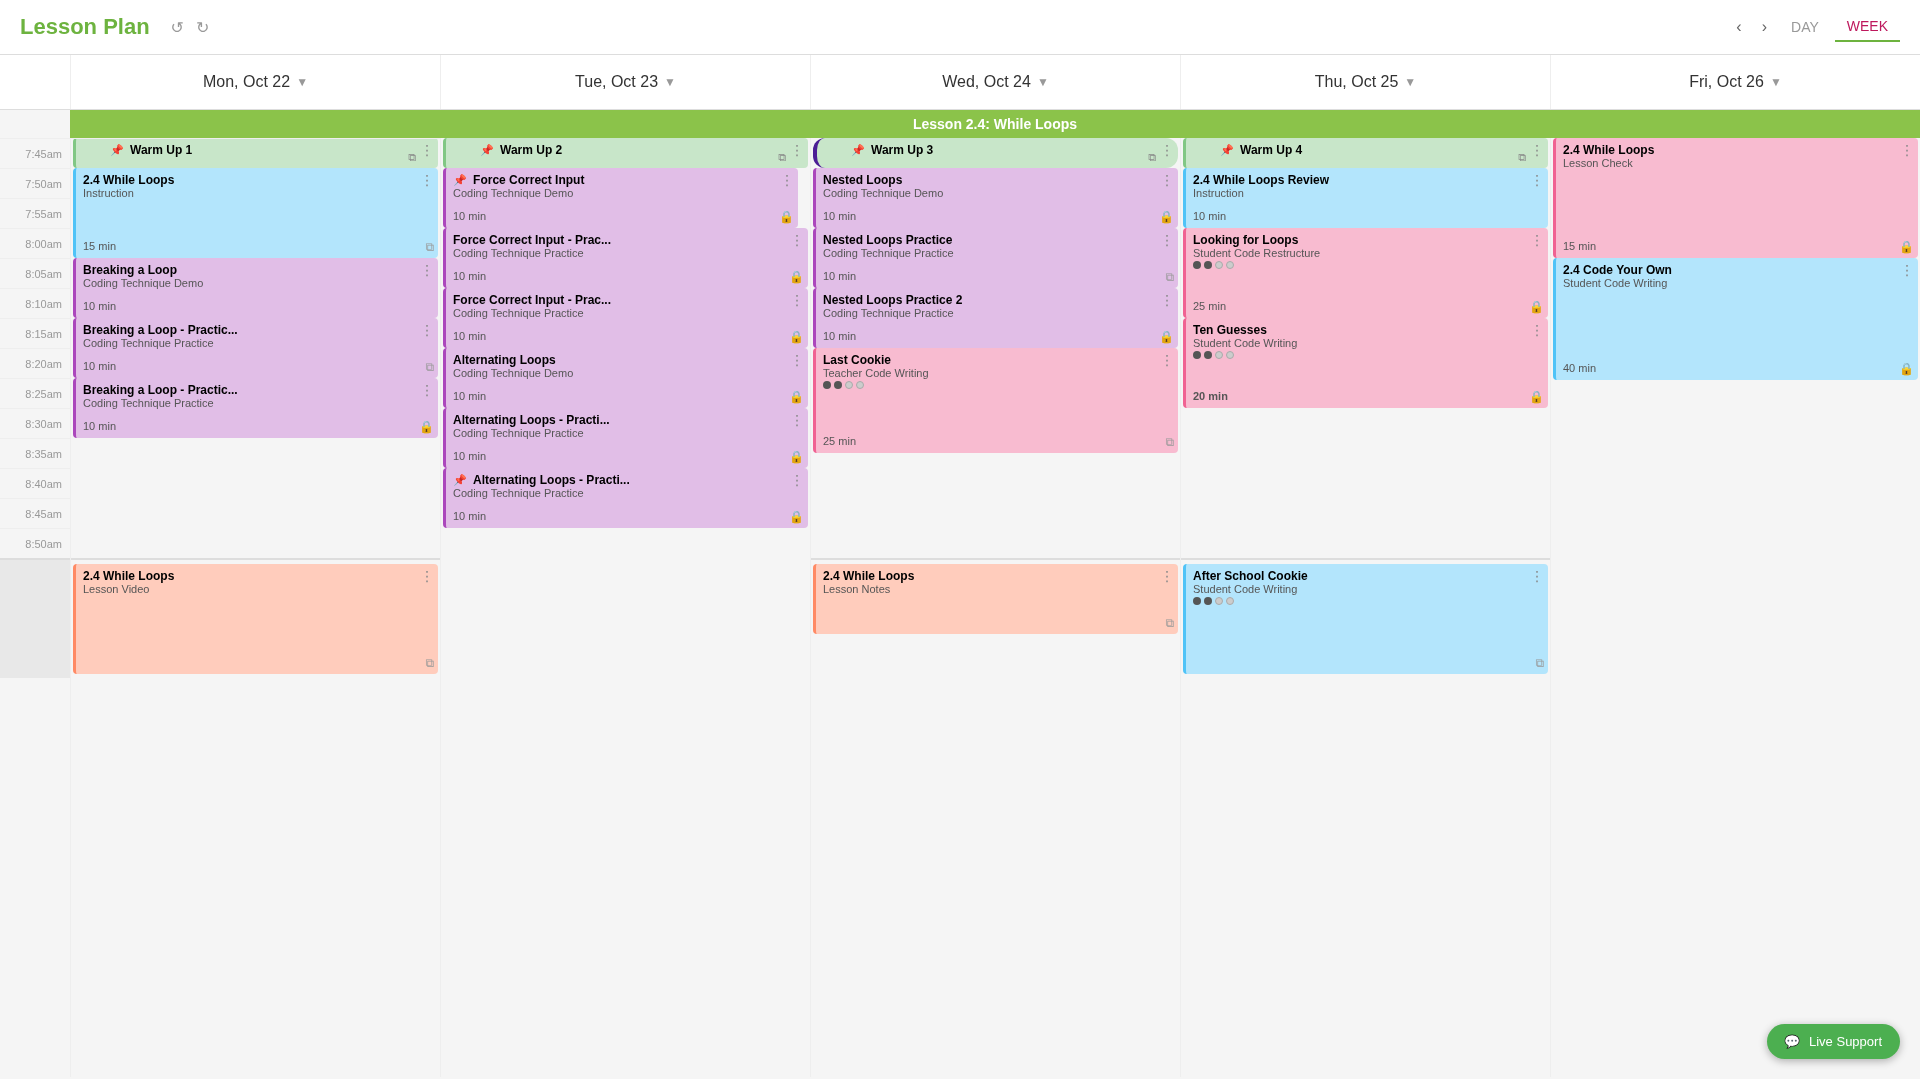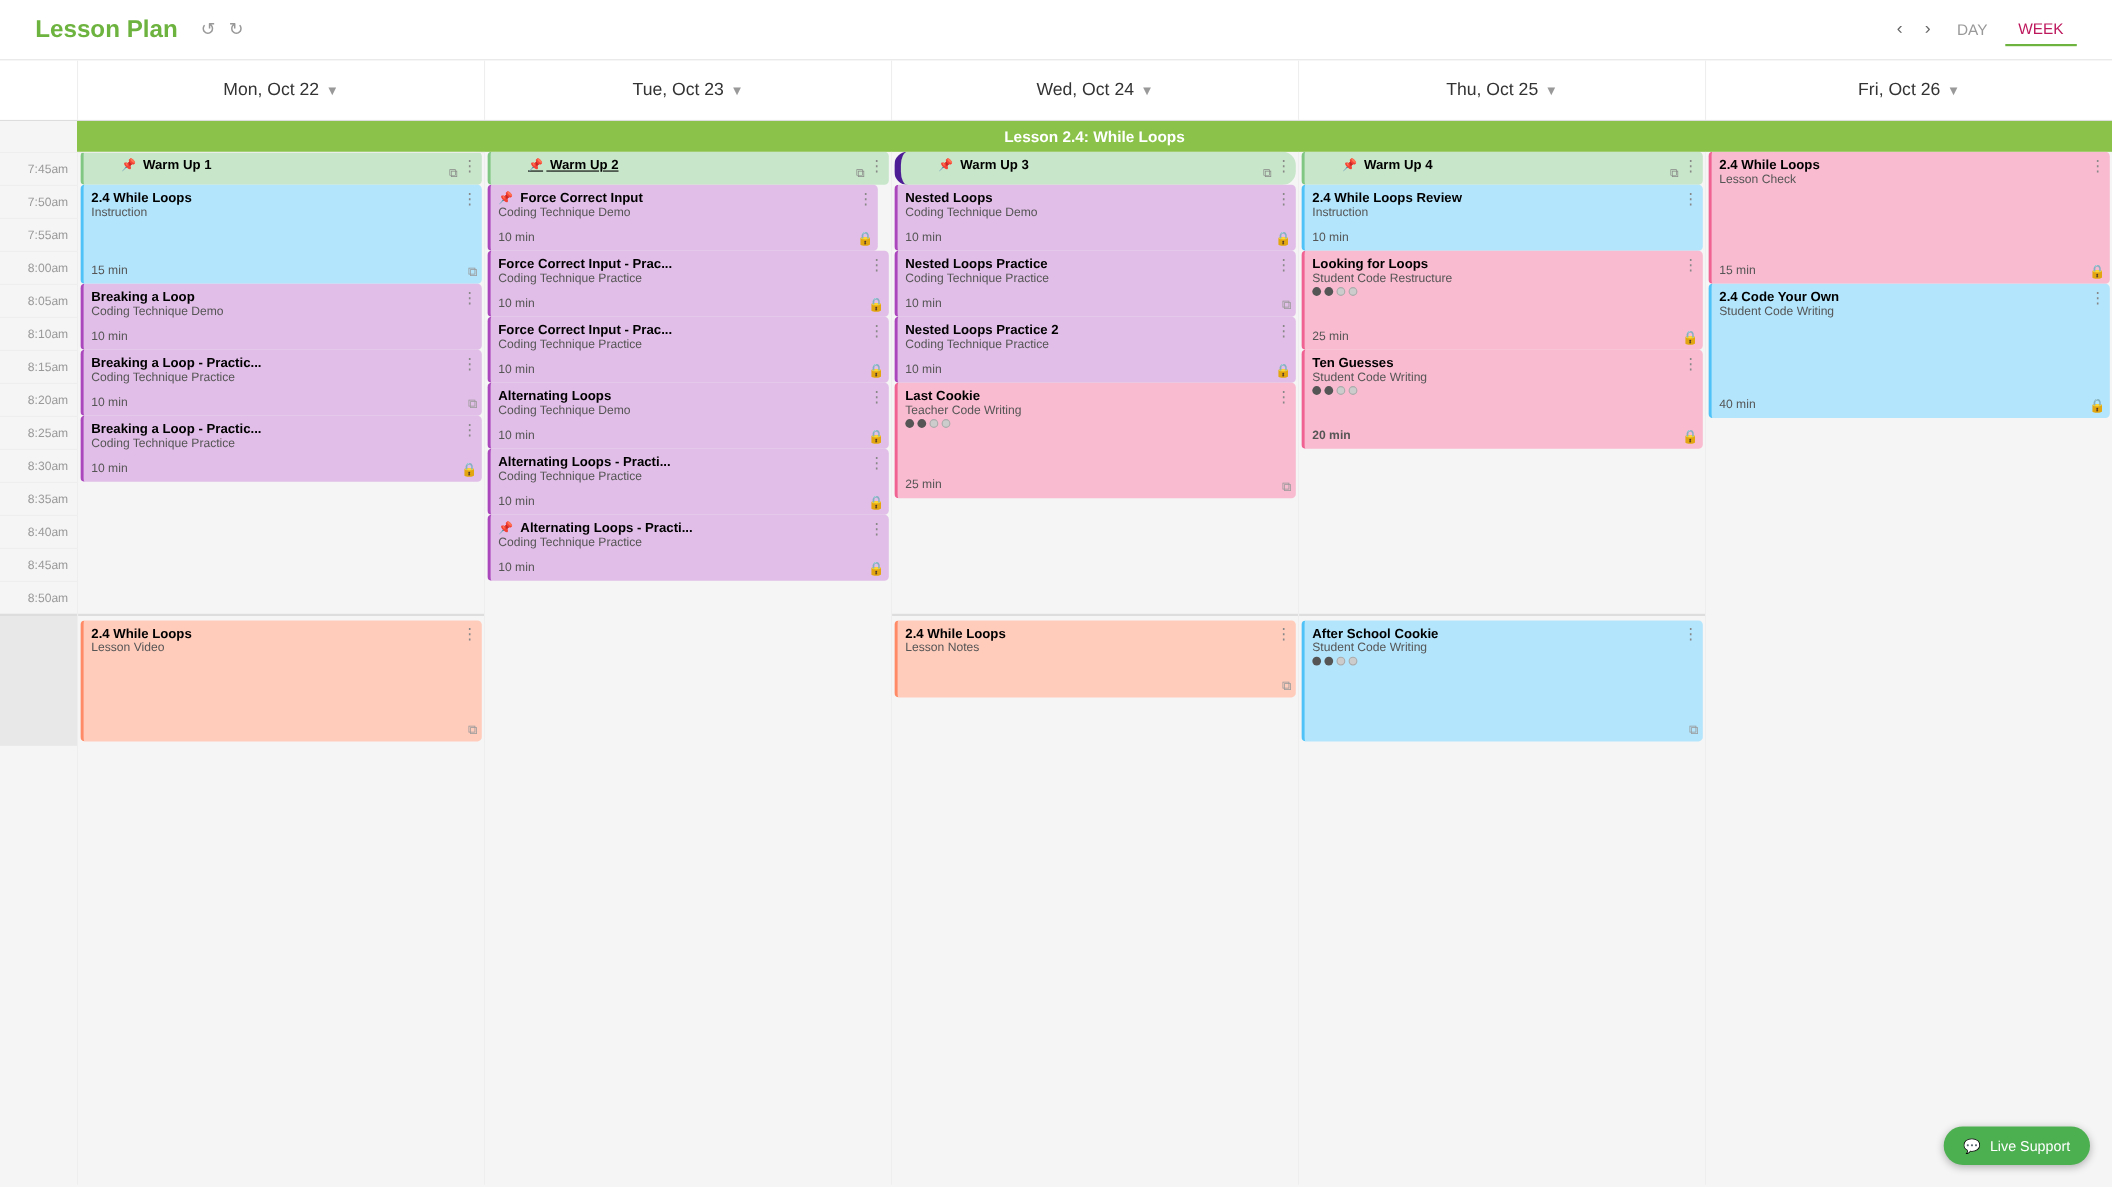--- a/index.html
+++ b/index.html
@@ -1,19 +1,19 @@
 <!DOCTYPE html>
 <html><head>
   <meta charset="utf-8">
   <style>
     * { box-sizing: border-box; margin: 0; padding: 0; }
     body { font-family: Arial, sans-serif; background: #f5f5f5; font-size: 12px; overflow: hidden; width: 1920px; height: 1079px; }
 
     
-    .header { display: flex; align-items: center; padding: 10px 32px; background: #fff; border-bottom: 1px solid #ddd; height: 55px; }
+    .header { display: flex; align-items: center; padding: 10px 20px; background: #fff; border-bottom: 1px solid #ddd; height: 55px; }
     .app-title { color: #6db33f; font-size: 22px; font-weight: bold; margin-right: 15px; }
     .header-btn { background: none; border: none; cursor: pointer; color: #999; font-size: 16px; padding: 4px 6px; }
     .header-spacer { flex: 1; }
     .view-toggle { display: flex; align-items: center; gap: 4px; }
     .nav-arrow { background: none; border: none; cursor: pointer; color: #666; font-size: 16px; padding: 4px 8px; }
     .view-btn { background: none; border: none; cursor: pointer; color: #999; font-size: 14px; padding: 6px 12px; }
     .view-btn.active { color: #be185d; border-bottom: 2px solid #6db33f; }
 
     
     .day-header-row { display: flex; background: #fff; border-bottom: 1px solid #ddd; height: 55px; align-items: center; padding: 0; }
@@ -174,21 +174,21 @@
           <span class="card-title">2.4 While Loops</span>
           <div class="card-subtitle">Lesson Video</div>
           <span class="card-menu">⋮</span>
           <span class="card-copy" style="position:absolute; bottom:4px; right:4px;">⧉</span>
         </div>
       </div>
     </div>
 
     <div class="day-column" style="position:relative;">
 
-      <div class="card card-green-header" style="top:0px; height:30px; left:2px; right:2px; position:absolute; background:#c8e6c9; border-left:3px solid #81c784;text-decoration:underline;">
+      <div class="card card-green-header" style="top:0px; height:30px; left:2px; right:2px; position:absolute; background:#c8e6c9; border-left:3px solid #81c784;">
         <span class="card-pin">📌</span>
         <span class="card-title" style="display:inline; font-size:12px;">Warm Up 2</span>
         <span class="card-menu">⋮</span>
         <span style="position:absolute; bottom:4px; right:22px; font-size:11px; color:#888;">⧉</span>
       </div>
 
       <div class="card card-purple" style="top:30px; height:60px; left:2px; right:12px; position:absolute;">
         <span class="card-pin">📌</span>
         <span class="card-title" style="display:inline;">Force Correct Input</span>
         <div class="card-subtitle">Coding Technique Demo</div>
@@ -234,21 +234,21 @@
         <span class="card-title" style="display:inline;">Alternating Loops - Practi...</span>
         <div class="card-subtitle">Coding Technique Practice</div>
         <div style="position:absolute; bottom:6px; left:7px; font-size:11px; color:#555;">10 min</div>
         <span class="card-menu">⋮</span>
         <span class="card-lock">🔒</span>
       </div>
     </div>
 
     <div class="day-column" style="position:relative;">
 
-      <div class="card card-green-header" style="top:0px; height:30px; left:2px; right:2px; position:absolute; background:#c8e6c9; border-left:6px solid #4c1d95;border-radius:12px;">
+      <div class="card card-green-header" style="top:0px; height:30px; left:2px; right:2px; position:absolute; background:#c8e6c9; border-left:4px solid #4c1d95;border-radius:12px;">
         <span class="card-pin">📌</span>
         <span class="card-title" style="display:inline; font-size:12px;">Warm Up 3</span>
         <span class="card-menu">⋮</span>
         <span style="position:absolute; bottom:4px; right:22px; font-size:11px; color:#888;">⧉</span>
       </div>
 
       <div class="card card-purple" style="top:30px; height:60px; left:2px; right:2px; position:absolute;">
         <span class="card-title">Nested Loops</span>
         <div class="card-subtitle">Coding Technique Demo</div>
         <div style="position:absolute; bottom:6px; left:7px; font-size:11px; color:#555;">10 min</div>

